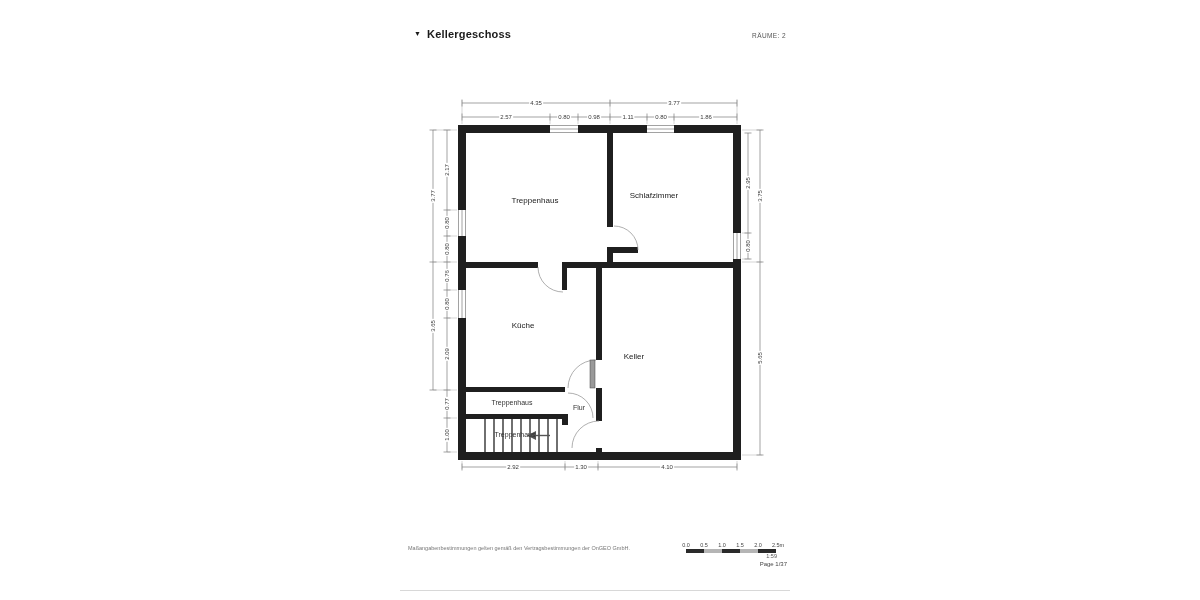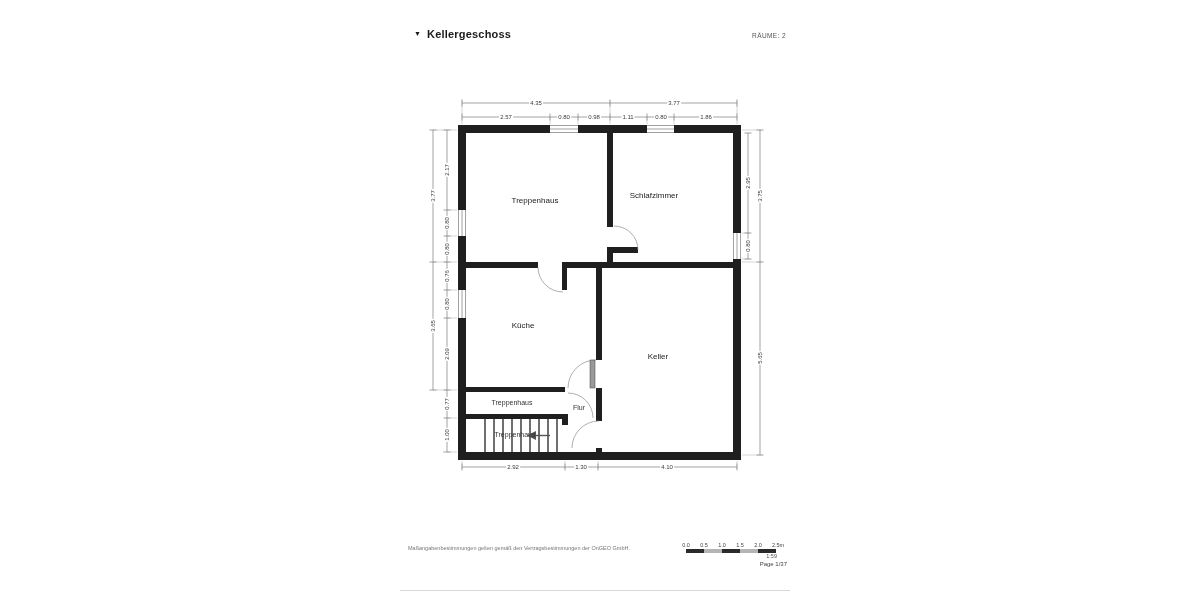--- a/index.html
+++ b/index.html
@@ -190,21 +190,21 @@
         <line x1="165" y1="401" x2="165" y2="409"></line>
       <line x1="198" y1="401" x2="198" y2="409"></line>
         <line x1="337" y1="401" x2="337" y2="409"></line>
     </g>
   </g>
 </svg>
 
 <span class="room" style="left:535px;top:201px;">Treppenhaus</span>
 <span class="room" style="left:654px;top:196px;">Schlafzimmer</span>
 <span class="room" style="left:523px;top:326px;">Küche</span>
-<span class="room" style="left:658px;top:357px;">Keller</span>
+<span class="room" style="left:634px;top:357px;">Keller</span>
 <span class="room small" style="left:512px;top:402px;">Treppenhaus</span>
 <span class="room small" style="left:515px;top:434px;">Treppenhaus</span>
 <span class="room small" style="left:579px;top:407px;">Flur</span>
 
 <span class="lbl" style="left:536px;top:103px;">4.35</span>
 <span class="lbl" style="left:674px;top:103px;">3.77</span>
 <span class="lbl" style="left:506px;top:117px;">2.57</span>
 <span class="lbl" style="left:564px;top:117px;">0.80</span>
 <span class="lbl" style="left:594px;top:117px;">0.98</span>
 <span class="lbl" style="left:628px;top:117px;">1.11</span>

